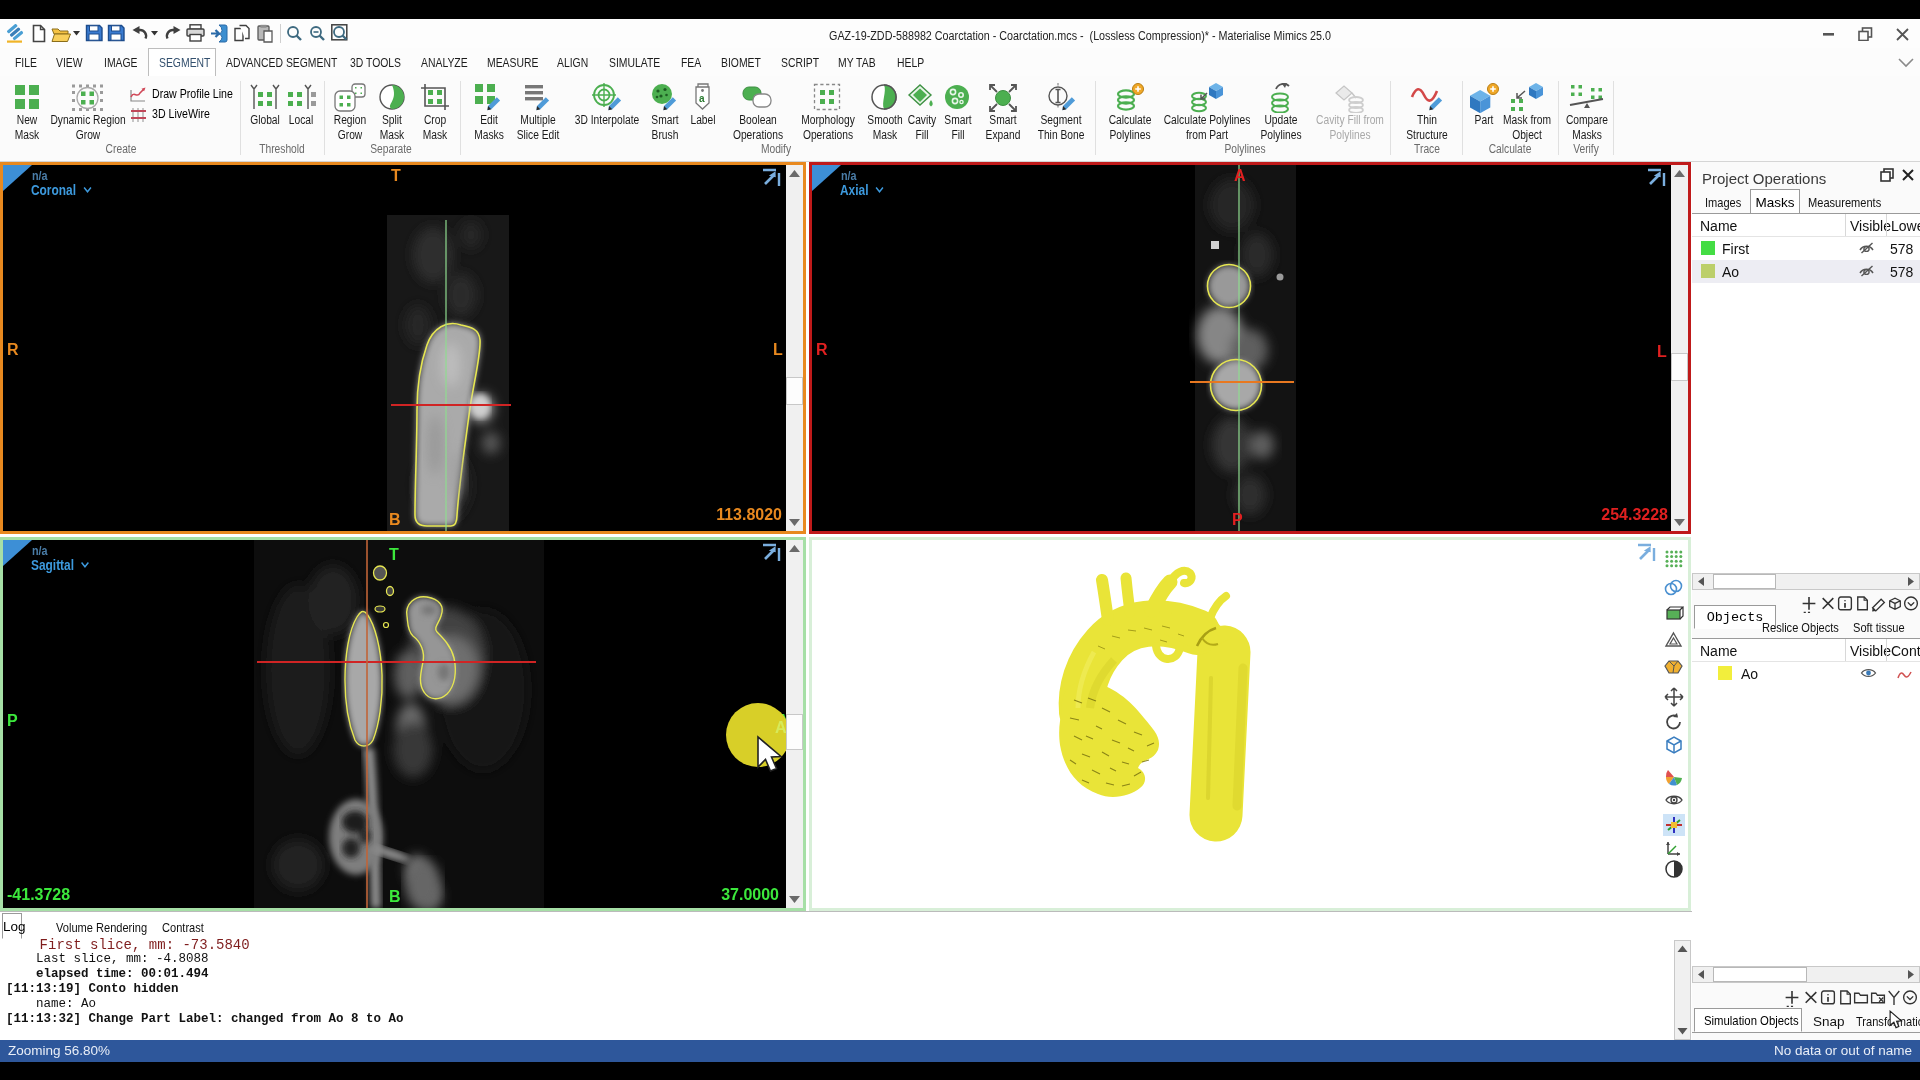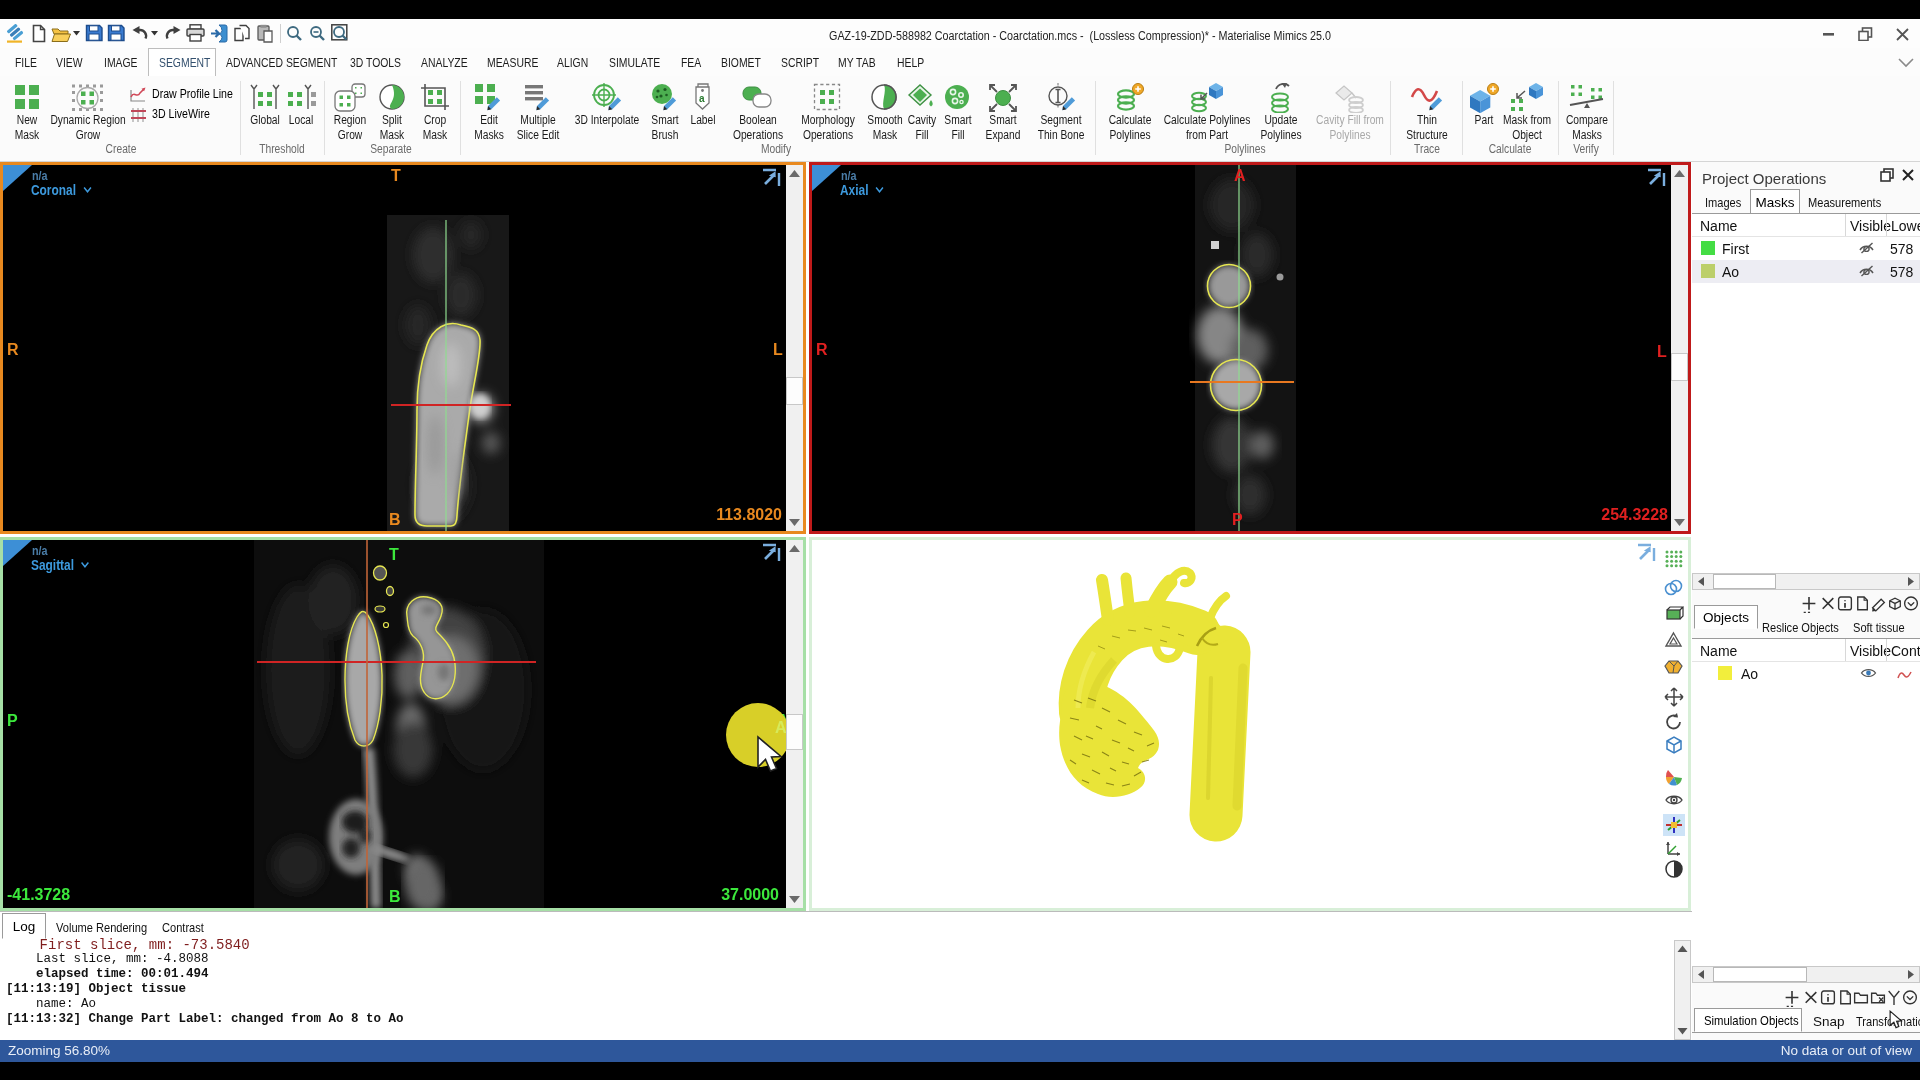--- a/index.html
+++ b/index.html
@@ -842,21 +842,21 @@
       <path d="M1 11 L9 3 L12 6 L4 14 z" fill="none" stroke="#333" stroke-width="1.3"></path>
       <path d="M1 11 L0.5 14.5 L4 14" fill="#333"></path>
     </svg>
     <svg class="abs" style="left:195px;top:434px;" width="16" height="17" viewBox="0 0 14 16">
       <path d="M2 4.5 L7 2 L12 4.5 L12 10 L7 12.5 L2 10 z M2 4.5 L7 7 L12 4.5 M7 7 V 12.5" fill="none" stroke="#333" stroke-width="1.2"></path>
     </svg>
     <svg class="abs" style="left:211px;top:434px;" width="16" height="17" viewBox="0 0 14 16">
       <circle cx="7" cy="7" r="6" fill="none" stroke="#333" stroke-width="1.3"></circle>
       <path d="M4 6 L7 9 L10 6" fill="none" stroke="#333" stroke-width="1.3"></path>
     </svg>
-    <div class="abs seltab" style="left:2px;top:443px;width:64px;height:24px;line-height:24px;font-size:13.5px;">Objects</div>
+    <div class="abs seltab" style="left:2px;top:443px;width:82px;height:24px;line-height:24px;font-size:13.5px;font-family:Liberation Mono, monospace;">Objects</div>
     <div class="abs sqz" style="left:70px;top:458px;font-size:13.5px;color:#111;">Reslice Objects</div>
     <div class="abs sqz" style="left:161px;top:458px;font-size:13.5px;color:#111;">Soft tissue</div>
     <div class="abs" style="left:0px;top:476px;width:228px;height:328px;background:#fff;border-top:1px solid #9a9a9a;">
       <div class="abs" style="left:8px;top:4px;font-size:14px;color:#111;">Name</div>
       <div class="abs" style="left:158px;top:4px;font-size:14px;color:#111;">Visible</div>
       <div class="abs" style="left:199px;top:4px;font-size:14px;color:#111;">Conto</div>
       <div class="abs" style="left:153px;top:0;width:1px;height:22px;background:#d8d8d8;"></div>
       <div class="abs" style="left:194px;top:0;width:1px;height:22px;background:#d8d8d8;"></div>
       <div class="abs" style="left:0;top:22px;width:228px;height:1px;background:#e4e4e4;"></div>
       <div class="abs" style="left:26px;top:27px;width:14px;height:14px;background:#f2ee3c;"></div>
@@ -909,34 +909,34 @@
     </svg>
     <div class="abs seltab" style="left:2px;top:846px;width:108px;height:24px;line-height:24px;font-size:13.5px;"><span style="display:inline-block;transform:scaleX(0.84);white-space:nowrap;">Simulation Objects</span></div>
     <div class="abs" style="left:121px;top:852px;font-size:13.5px;color:#111;">Snap</div>
     <div class="abs sqz" style="left:164px;top:852px;font-size:13.5px;color:#111;white-space:nowrap;">Transformation</div>
     <div class="abs" style="left:0;top:870px;width:228px;height:1px;background:#9a9a9a;"></div>
     <svg class="abs" style="left:196px;top:848px;" width="16" height="20" viewBox="0 0 12 17">
       <path d="M1 1 l0 12 3.2-2.6 1.8 4.6 2.4-1 -1.9-4.4 4-0.4 z" fill="#fff" stroke="#222" stroke-width="1"></path>
     </svg>
   </div>
 <div id="logpanel" class="abs">
-    <div class="abs seltab" style="left:2px;top:1px;width:44px;height:26px;line-height:26px;font-size:13.5px;">Log</div>
+    <div class="abs seltab" style="left:2px;top:1px;width:20px;height:26px;line-height:26px;font-size:13.5px;">Log</div>
     <div class="abs sqz" style="left:56px;top:8px;font-size:13.5px;color:#111;">Volume Rendering</div>
     <div class="abs sqz" style="left:162px;top:8px;font-size:13.5px;color:#111;">Contrast</div>
     <div class="abs mono" style="left:6px;top:25px;font-size:14px;font-weight:normal;color:#7f1d1d;">&nbsp;&nbsp;&nbsp;&nbsp;First slice, mm: -73.5840</div>
     <div class="abs mono" style="left:6px;top:40px;font-size:12.5px;font-weight:normal;color:#111;">&nbsp;&nbsp;&nbsp;&nbsp;Last slice, mm: -4.8088</div>
     <div class="abs mono" style="left:6px;top:55px;font-size:12.5px;font-weight:bold;color:#111;">&nbsp;&nbsp;&nbsp;&nbsp;elapsed time: 00:01.494</div>
-    <div class="abs mono" style="left:6px;top:70px;font-size:12.5px;font-weight:bold;color:#111;">[11:13:19] Object tissue</div>
+    <div class="abs mono" style="left:6px;top:70px;font-size:12.5px;font-weight:bold;color:#111;">[11:13:19] Conto hidden</div>
     <div class="abs mono" style="left:6px;top:85px;font-size:12.5px;font-weight:normal;color:#111;">&nbsp;&nbsp;&nbsp;&nbsp;name: Ao</div>
     <div class="abs mono" style="left:6px;top:100px;font-size:12.5px;font-weight:bold;color:#111;">[11:13:32] Change Part Label: changed from Ao 8 to Ao</div>
     <div class="abs" style="right:1px;top:28px;width:17px;height:100px;background:#f0f0f0;border:1px solid #c8c8c8;">
       <svg class="abs" style="left:1px;top:2px;" width="13" height="12">
         <path d="M1.5 9 L6.5 2.5 L11.5 9 z" fill="#555"></path>
       </svg>
       <svg class="abs" style="left:1px;bottom:2px;top:auto;" width="13" height="12">
         <path d="M1.5 3 L6.5 9.5 L11.5 3 z" fill="#555"></path>
       </svg>
     </div>
   </div>
 <div id="statusbar" class="abs">
     <span style="position:absolute;left:8px;top:3px;">Zooming 56.80%</span>
-    <span style="position:absolute;right:8px;top:3px;">No data or out of view</span>
+    <span style="position:absolute;right:8px;top:3px;">No data or out of name</span>
   </div>
 <div id="botblack" class="abs"></div>
 </body></html>

